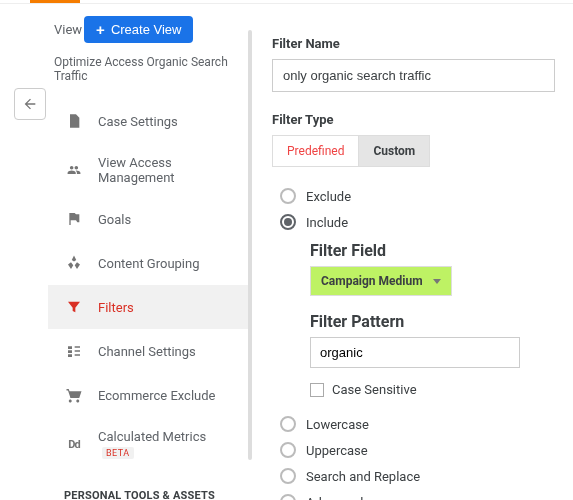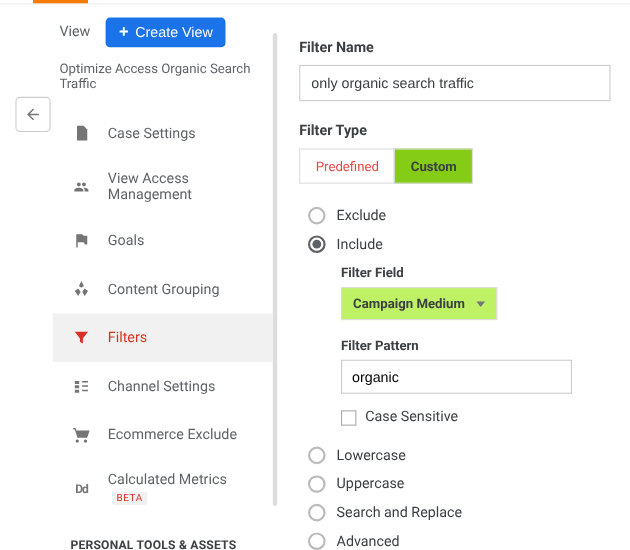--- a/index.html
+++ b/index.html
@@ -2,45 +2,45 @@
 <html><head>
 <meta charset="utf-8">
 <style>
 * { box-sizing: border-box; margin: 0; padding: 0; }
 body { font-family: Roboto, Arial, sans-serif; font-size: 13px; color: #3c4043; background: #fff; width: 573px; height: 500px; overflow: hidden; position: relative; }
 .topbar { height: 4px; background: #fff; border-bottom: 1px solid #eee; }
 .orange-seg { position: absolute; top: 0; left: 30px; width: 50px; height: 3px; background: #f57c00; }
 .back-btn { position: absolute; left: 14px; top: 88px; width: 32px; height: 32px; border: 1px solid #ccc; border-radius: 4px; display: flex; align-items: center; justify-content: center; background: #fff; cursor: pointer; }
 .layout { display: flex; height: calc(100% - 4px); }
 .sidebar { width: 248px; padding: 12px 0 0 48px; position: relative; }
-.view-row { display: flex; align-items: center; gap: 14px; margin-bottom: 10px; padding-left: 6px; }
+.view-row { display: flex; align-items: center; gap: 2px; margin-bottom: 10px; padding-left: 6px; }
 .view-label { color: #5f6368; font-size: 13px; }
 .create-btn { background: #1a73e8; color: #fff; border: none; border-radius: 4px; padding: 6px 12px; font-size: 13px; font-weight: 500; display: flex; align-items: center; gap: 6px; cursor: pointer; }
 .plus { font-size: 15px; font-weight: 700; line-height: 1; }
 .subtitle { color: #5f6368; font-size: 12px; padding: 2px 0 10px 6px; }
 .nav { margin-top: 6px; }
 .nav-item { display: flex; align-items: center; gap: 14px; padding: 12px 10px 12px 16px; color: #5f6368; cursor: pointer; }
 .nav-item.active { background: #f1f1f1; color: #d93025; }
 .nav-item .icon { width: 20px; height: 20px; display: flex; align-items: center; justify-content: center; flex-shrink: 0; }
 .section-head { font-size: 11px; font-weight: 700; color: #3c4043; padding: 18px 0 8px 16px; letter-spacing: .2px; }
 .beta { display: inline-block; background: #f1f1f1; color: #d93025; font-size: 9px; padding: 1px 4px; margin-left: 4px; border-radius: 2px; letter-spacing: .5px; }
 .divider { width: 4px; background: #ddd; border-radius: 2px; margin: 26px 6px 40px 0; }
 .main { flex: 1; padding: 32px 18px 10px 14px; overflow: hidden; }
 .field-label { font-size: 13px; font-weight: 700; color: #3c4043; margin-bottom: 8px; }
 .text-input { width: 100%; padding: 8px 10px; border: 1px solid #ccc; font-size: 13px; color: #3c4043; margin-bottom: 20px; }
 .tabs { display: flex; margin-bottom: 16px; }
 .tab { padding: 8px 14px; font-size: 12px; border: 1px solid #ddd; background: #fff; cursor: pointer; color: #ef4444; }
 .tab:first-child { border-right: none; }
-.tab.active { background: #84cc16; font-weight: 700; color: #3c4043; }
+.tab.active { background: #e5e5e5; font-weight: 700; color: #3c4043; }
 .radio-row { display: flex; align-items: center; gap: 10px; padding: 5px 0 5px 8px; cursor: pointer; }
 .radio { width: 16px; height: 16px; border: 2px solid #bbb; border-radius: 50%; display: inline-flex; align-items: center; justify-content: center; flex-shrink: 0; }
 .radio.checked { border-color: #5f6368; }
 .radio.checked::after { content: ""; width: 8px; height: 8px; background: #5f6368; border-radius: 50%; }
 .sub-block { padding-left: 38px; margin-top: 6px; }
-.sub-label { font-size: 12px; font-weight: 700; margin-bottom: 6px; }
+.sub-label { font-size: 16px; font-weight: 700; margin-bottom: 6px; }
 .dropdown { display: inline-flex; align-items: center; gap: 10px; background: #bef264; border: 1px solid #ddd; padding: 7px 10px; font-size: 12px; font-weight: 700; color: #3c4043; cursor: pointer; margin-bottom: 16px; }
 .caret { width: 0; height: 0; border-left: 4px solid transparent; border-right: 4px solid transparent; border-top: 5px solid #777; }
 .pattern-input { width: 210px; padding: 7px 9px; border: 1px solid #ccc; font-size: 13px; }
 .check-row { display: flex; align-items: center; gap: 8px; padding: 14px 0 14px 0; }
 .cbox { width: 14px; height: 14px; border: 1px solid #aaa; }
 svg { fill: #757575; }
 .nav-item.active svg { fill: #d93025; }
 </style>
 </head>
 <body>

